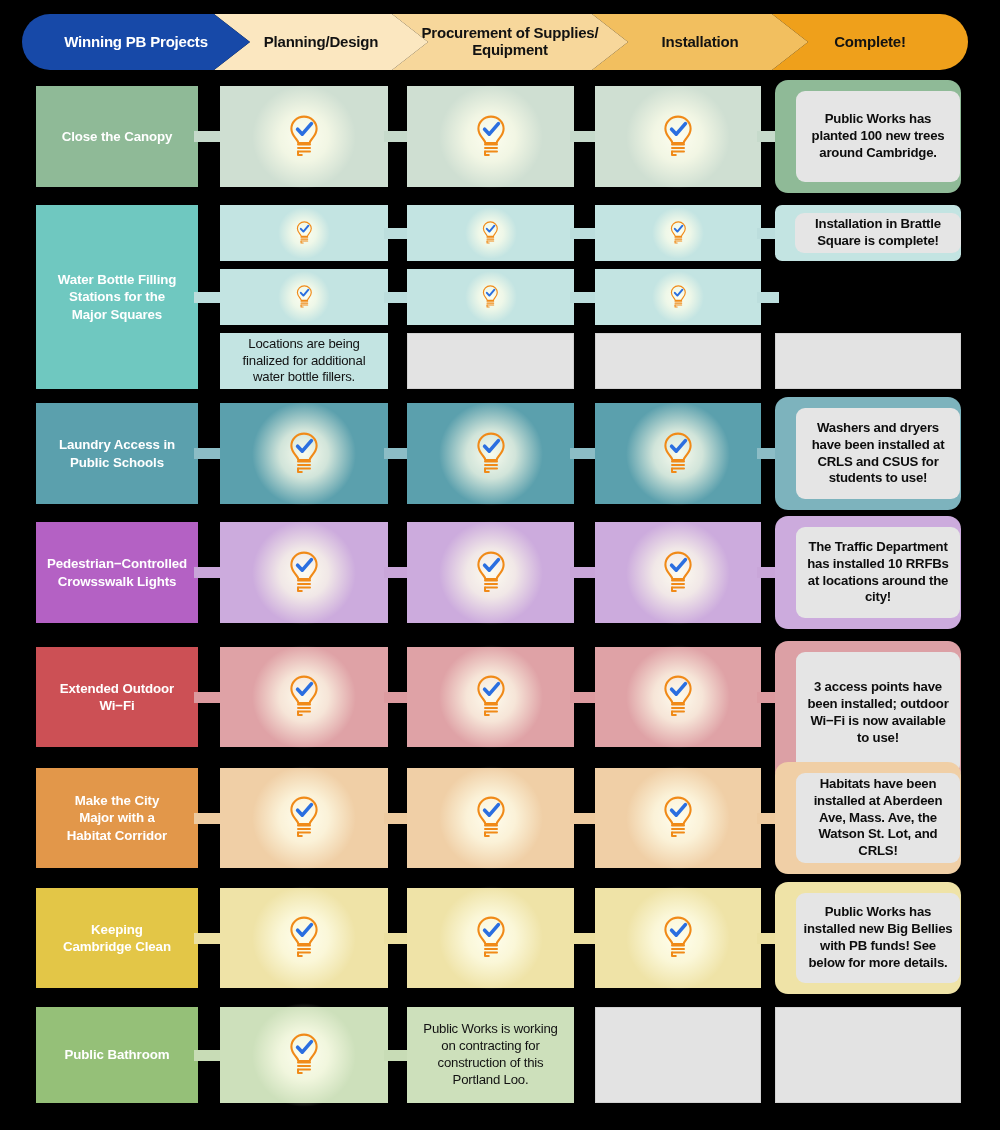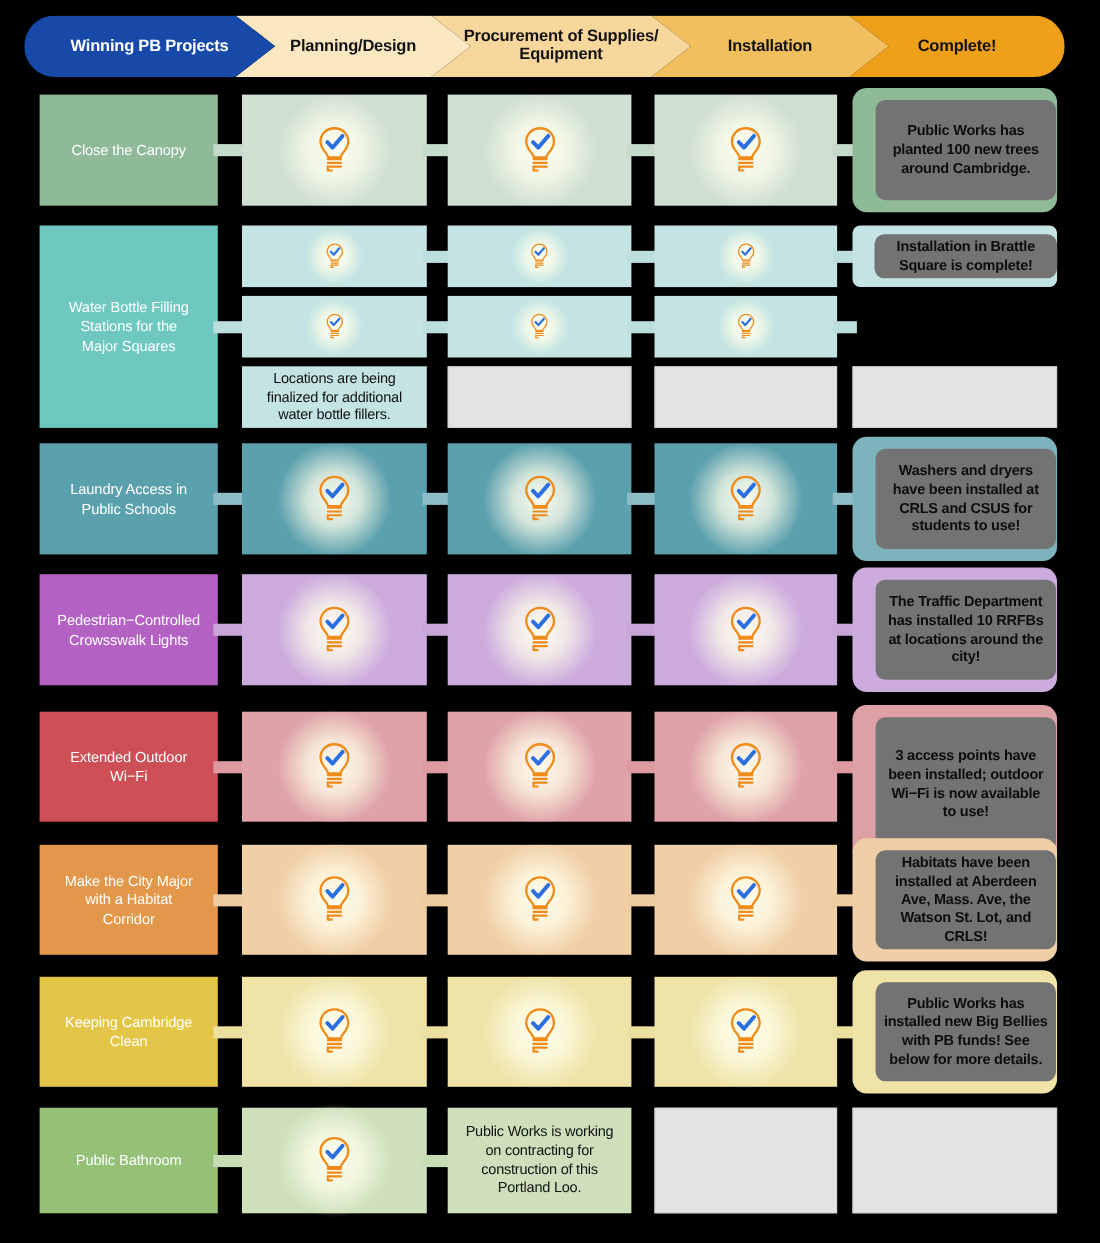--- a/index.html
+++ b/index.html
@@ -34,21 +34,21 @@
   .row{position:absolute;left:0;width:1000px;}
 
   
   .label-cell{
     position:absolute;
     display:flex;align-items:center;justify-content:center;
     text-align:center;
     color:#ffffff;
     font-size:13.3px;
     line-height:1.3;
-    font-weight:400;
+    font-weight:700;
     letter-spacing:-0.1px;
     padding:0 20px;
     box-sizing:border-box;
   }
 
   
   .cell{
     position:absolute;
     box-sizing:border-box;
     display:flex;align-items:center;justify-content:center;
@@ -82,21 +82,21 @@
   .conn{position:absolute;height:11px;z-index:0;}
 
   
   .comp-wrap{
     position:absolute;
     border-radius:13px;
     box-sizing:border-box;
     display:flex;align-items:center;justify-content:center;
   }
   .callout{
-    background:#737373;
+    background:#e5e5e5;
     border-radius:9px;
     display:flex;align-items:center;justify-content:center;
     text-align:center;
     box-sizing:border-box;
     width:calc(100% - 22px);
     height:calc(100% - 22px);
     margin-left:20px;
   }
   .callout span{
     font-size:13.2px;line-height:1.28;color:#0d0d0d;font-weight:600;

